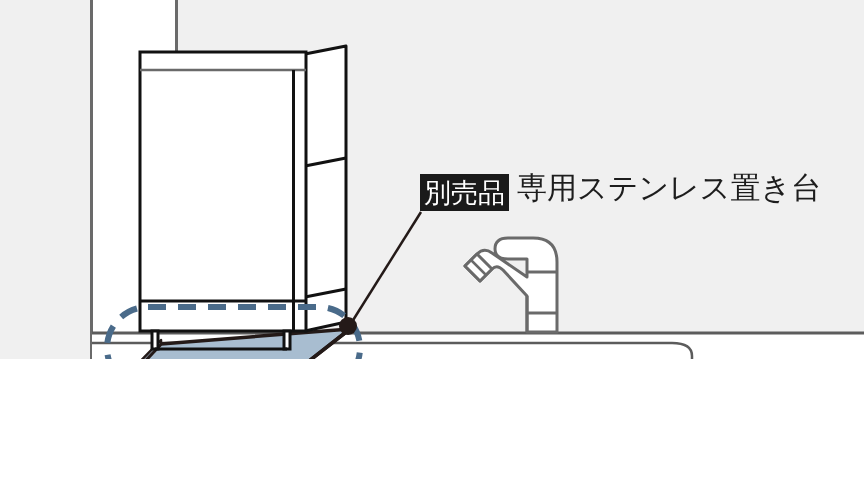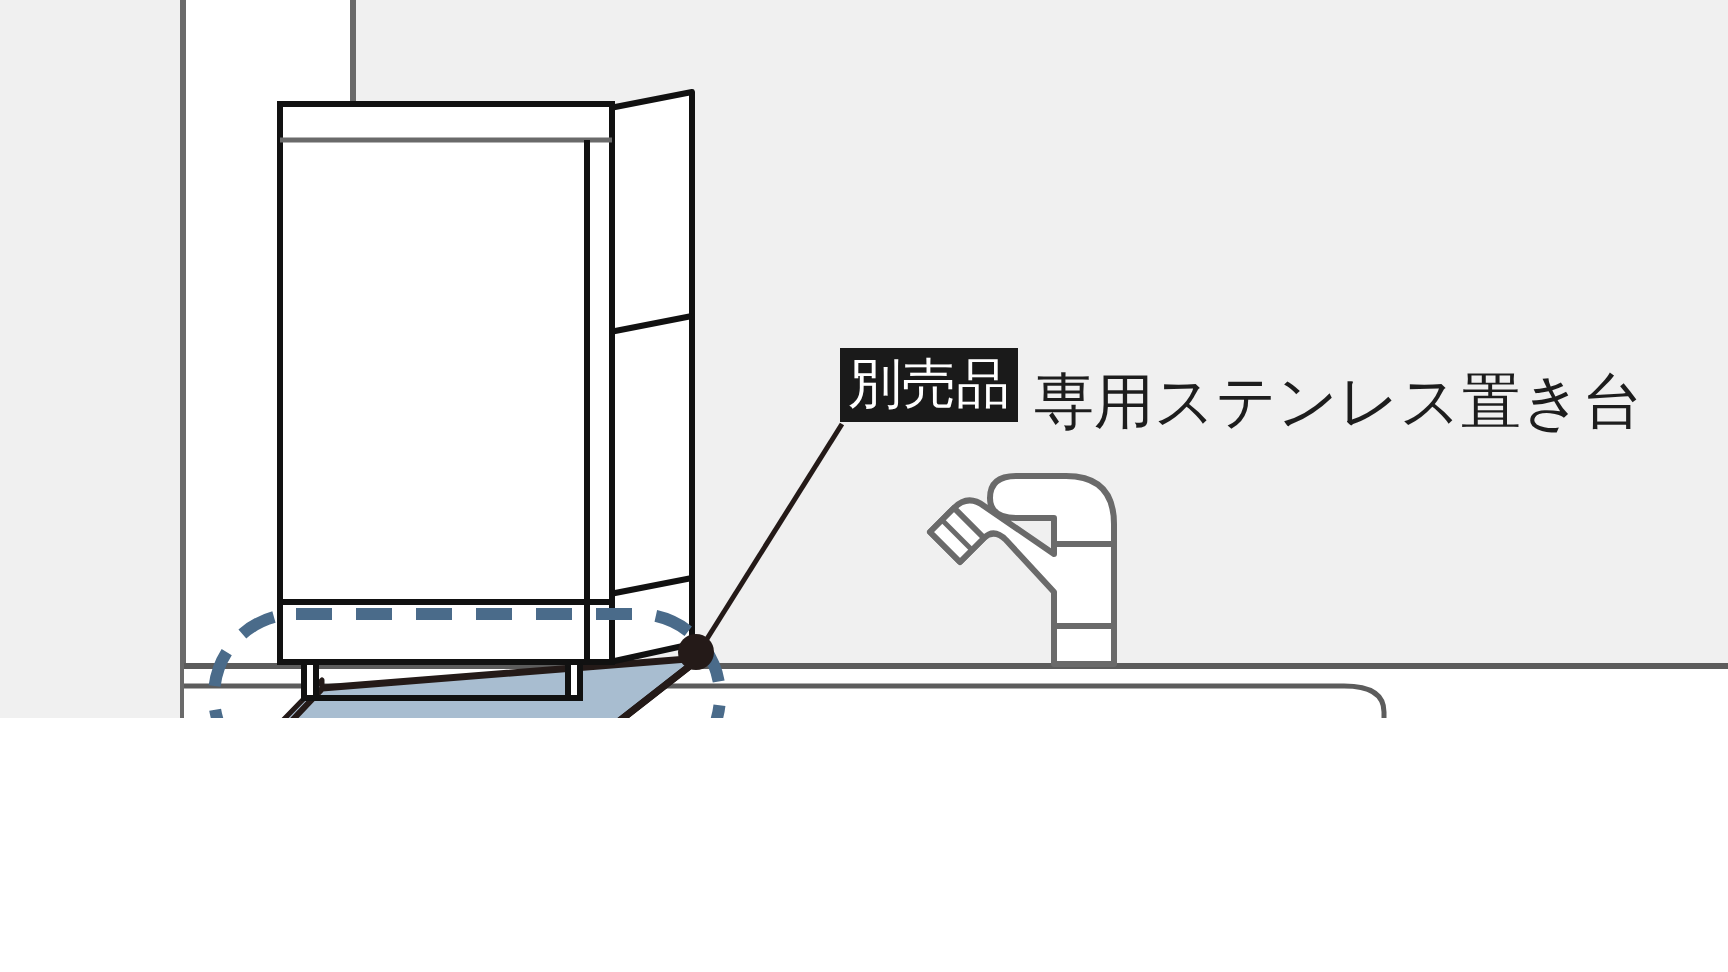--- a/index.html
+++ b/index.html
@@ -40,21 +40,21 @@
     line-height: 37px;
     text-align: center;
     letter-spacing: 0px;
     font-weight: 500;
     box-sizing: border-box;
     font-family: "DejaVu Sans", "Liberation Sans", sans-serif;
   }
   #caption {
     position: absolute;
     left: 517px;
-    top: 182px;
+    top: 168px;
     font-size: 30px;
     line-height: 40px;
     color: #1d1d1d;
     white-space: nowrap;
     font-family: "DejaVu Sans", "Liberation Sans", sans-serif;
   }
   #imagenote {
     position: absolute;
     left: 714px;
     top: 435px;

